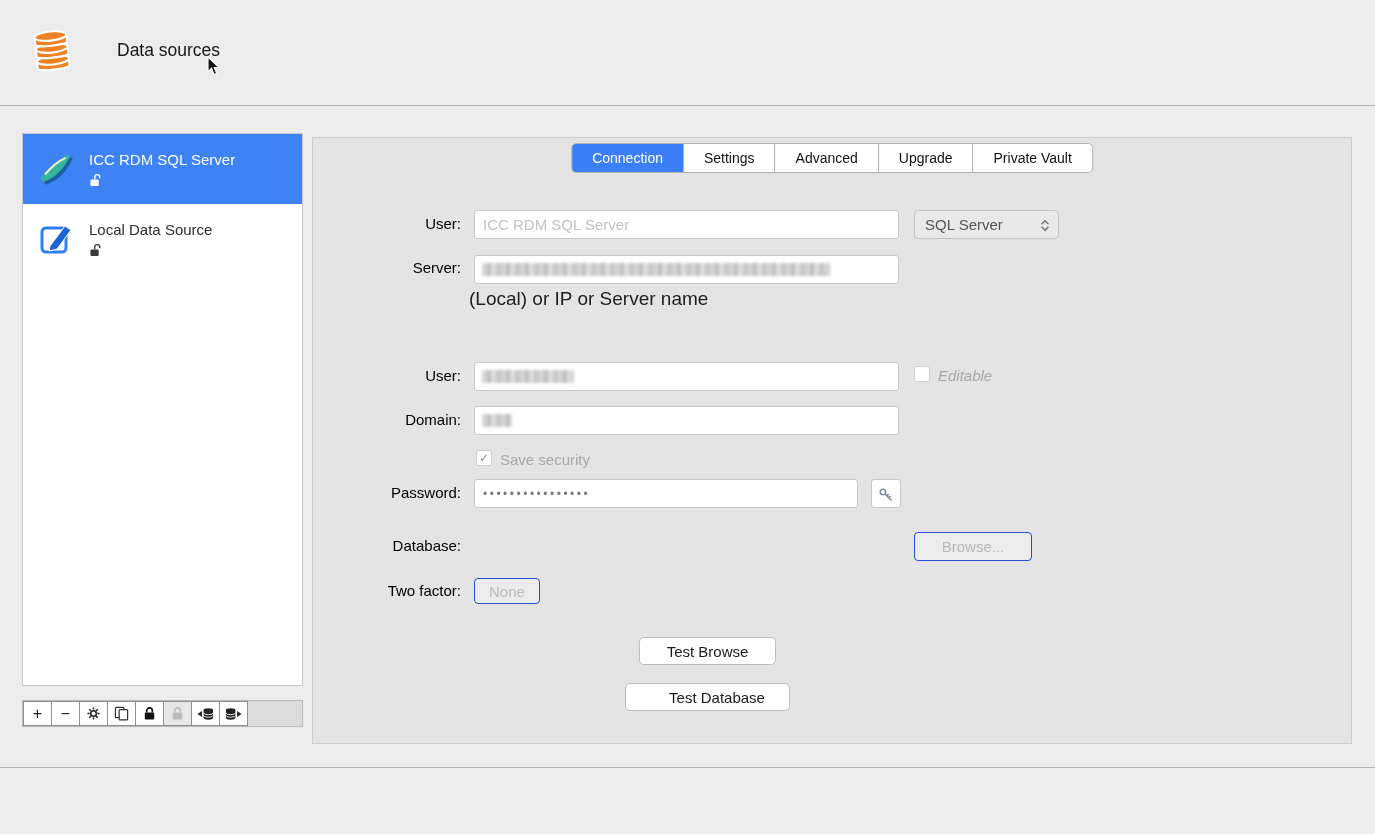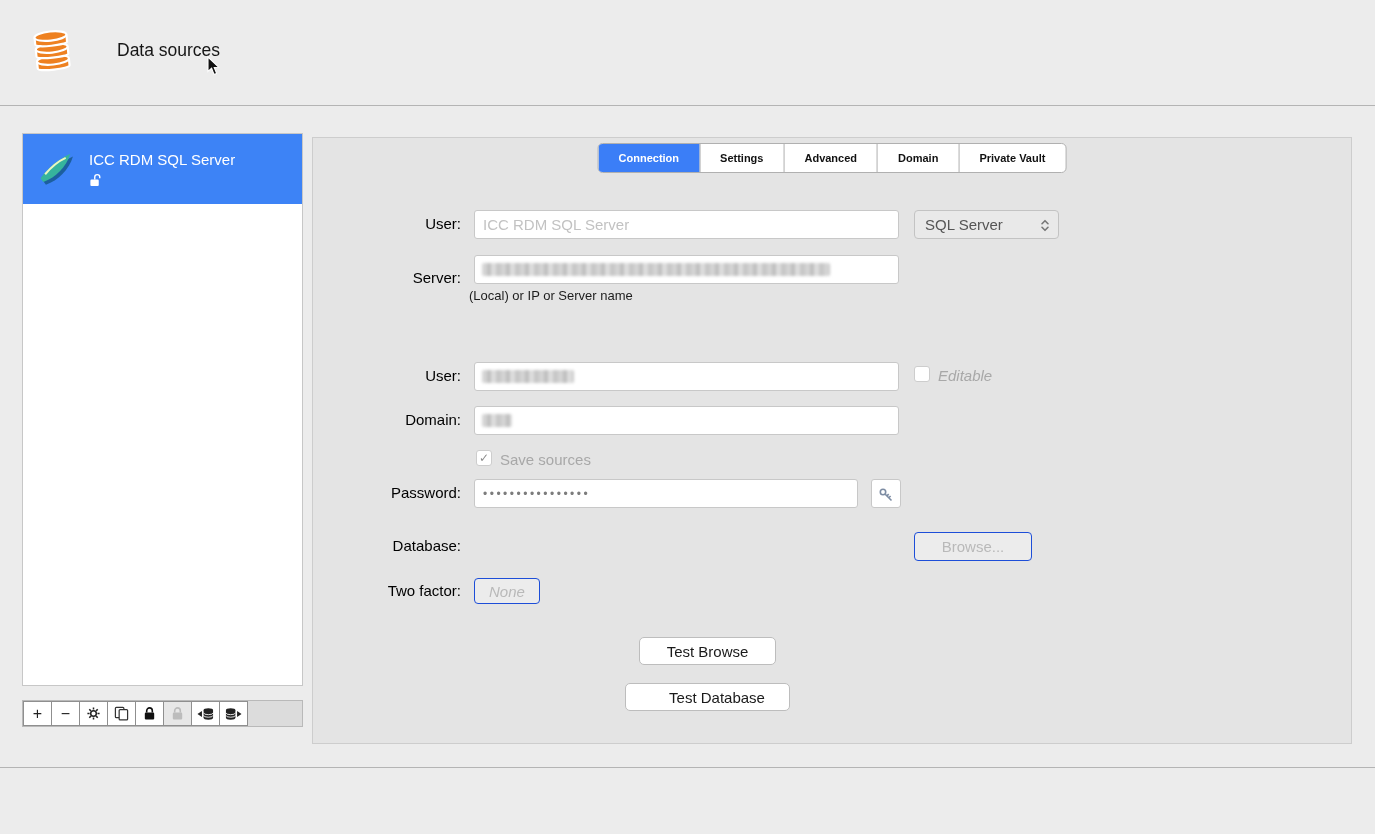--- a/index.html
+++ b/index.html
@@ -38,39 +38,39 @@
   .tb-btn:first-child { margin-left:0; }
   .tb-btn.disabled { background:#e7e7e7; color:#bdbdbd; }
 
   
   .panel { position:absolute; left:312px; top:137px; width:1040px; height:607px;
            background:#e4e4e4; border:1px solid #cdcdcd; }
 
   .tabs { position:absolute; top:5px; left:50%; transform:translateX(-50%);
           display:flex; height:30px; background:#fff; border:1px solid #b0b0b0;
           border-radius:5px; overflow:hidden; }
-  .tab { display:flex; align-items:center; padding:0 20px; font-size:11px;
-         color:#111; border-left:1px solid #b0b0b0; white-space:nowrap; cursor:default;font-weight:bold; }
+  .tab { display:flex; align-items:center; padding:0 20px; font-size:14px;
+         color:#111; border-left:1px solid #b0b0b0; white-space:nowrap; cursor:default; }
   .tab:first-child { border-left:none; }
   .tab.selected { background:#3b7ef7; color:#fff; }
 
   .flabel { position:absolute; left:0; width:148px; text-align:right;
             font-size:15px; color:#000; }
   .tinput { position:absolute; left:161px; width:425px; height:29px;
             background:#fff; border:1px solid #c8c8c8; border-radius:3px;
             font-size:15px; padding:0 8px; color:#333;
             font-family:"Liberation Sans","DejaVu Sans",sans-serif; outline:none; }
   .tinput::placeholder { color:#c2c2c2; opacity:1; }
   .pw { width:384px; font-size:12px; letter-spacing:2.5px; color:#7c7c7c; }
 
   .redact { position:absolute; height:13px; border-radius:2px;
             background:repeating-linear-gradient(90deg,#d4d4d4 0 5px,#bfbfbf 5px 9px,#dddddd 9px 14px,#c7c7c7 14px 19px);
             filter:blur(1.4px); pointer-events:none; }
 
-  .caption { position:absolute; font-size:13px; color:#1d1d1d; }
+  .caption { position:absolute; font-size:19px; color:#1d1d1d; }
 
   .gselect { position:absolute; height:29px; background:#e9e9e9; border:1px solid #c3c3c3;
              border-radius:4px; display:flex; align-items:center; padding:0 10px;
              font-size:15px; color:#5f5f5f; cursor:default; }
   .gselect .chev { position:absolute; right:8px; top:6px; }
 
   .cb { position:absolute; width:16px; height:16px; background:#fff;
         border:1px solid #cdcdcd; border-radius:3px; display:flex;
         align-items:center; justify-content:center; cursor:default; }
   .cb .mark { font-size:12px; font-weight:bold; color:#8d8d8d; line-height:1; }
@@ -123,20 +123,35 @@
       </svg>
     </div>
     <div class="ds-text">
       <div class="ds-label">ICC RDM SQL Server</div>
       <svg class="ds-lock" width="13" height="14" viewBox="0 0 14 15">
         <path d="M6.2 7 V4.4 a2.7 2.7 0 0 1 5.4 0 V5.6" fill="none" stroke="#fff" stroke-width="1.5"></path>
         <rect x="1.5" y="7" width="9" height="7" rx="1.2" fill="#fff"></rect>
       </svg>
     </div>
   </div>
+  <div class="ds-item">
+    <div class="ds-icon">
+      <svg width="40" height="40" viewBox="0 0 40 40">
+        <rect x="5" y="9" width="24" height="24" rx="4" fill="#fff" stroke="#2f7ff2" stroke-width="3"></rect>
+        <path d="M13 27 L28 7 L34 11 L20 30 L12 32 Z" fill="#1d63d6" stroke="#fff" stroke-width="1"></path>
+      </svg>
+    </div>
+    <div class="ds-text">
+      <div class="ds-label">Local Data Source</div>
+      <svg class="ds-lock" width="13" height="14" viewBox="0 0 14 15">
+        <path d="M6.2 7 V4.4 a2.7 2.7 0 0 1 5.4 0 V5.6" fill="none" stroke="#3c3c3c" stroke-width="1.5"></path>
+        <rect x="1.5" y="7" width="9" height="7" rx="1.2" fill="#3c3c3c"></rect>
+      </svg>
+    </div>
+  </div>
 </div>
 
 <div class="sb-toolbar">
   <div class="tb-btn">+</div>
   <div class="tb-btn">−</div>
   <div class="tb-btn">
     <svg width="15" height="15" viewBox="0 0 16 16" fill="none" stroke="#222" stroke-width="1.6">
       <circle cx="8" cy="8" r="3"></circle>
       <path d="M8 1.5v2.3 M8 12.2V14.5 M1.5 8h2.3 M12.2 8H14.5 M3.5 3.5l1.7 1.7 M10.8 10.8l1.7 1.7 M12.5 3.5l-1.7 1.7 M5.2 10.8l-1.7 1.7"></path>
     </svg>
@@ -182,69 +197,69 @@
     </svg>
   </div>
 </div>
 
 <div class="panel">
 
   <div class="tabs">
     <div class="tab selected">Connection</div>
     <div class="tab">Settings</div>
     <div class="tab">Advanced</div>
-    <div class="tab">Domain</div>
+    <div class="tab">Upgrade</div>
     <div class="tab">Private Vault</div>
   </div>
 
   <div class="flabel" style="top:77px">User:</div>
   <input class="tinput" style="top: 72px;" placeholder="ICC RDM SQL Server">
   <div class="gselect" style="left:601px; top:72px; width:145px; color:#555;">
     <span>SQL Server</span>
     <svg class="chev" width="10" height="17" viewBox="0 0 10 16" fill="none" stroke="#777" stroke-width="1.6" stroke-linecap="round" stroke-linejoin="round">
       <path d="M2 6.2 L5 3.2 L8 6.2"></path>
         <path d="M2 9.8 L5 12.8 L8 9.8"></path>
     </svg>
   </div>
 
-  <div class="flabel" style="top:131px">Server:</div>
+  <div class="flabel" style="top:121px">Server:</div>
   <input class="tinput" style="top: 117px;">
   <div class="redact" style="left:169px; top:125px; width:348px;"></div>
   <div class="caption" style="left:156px; top:150px;">(Local) or IP or Server name</div>
 
 
   <div class="flabel" style="top:229px">User:</div>
   <input class="tinput" style="top: 224px;">
   <div class="redact" style="left:169px; top:232px; width:92px;"></div>
   <div class="cb" style="left:601px; top:228px;"></div>
   <div class="cb-label" style="left:625px; top:229px;font-style:italic;">Editable</div>
 
   <div class="flabel" style="top:273px">Domain:</div>
   <input class="tinput" style="top: 268px;">
   <div class="redact" style="left:169px; top:276px; width:30px;"></div>
 
   <div class="cb" style="left:163px; top:312px;">
     <span class="mark">✓</span>
   </div>
-  <div class="cb-label" style="left:187px; top:313px;">Save sources</div>
+  <div class="cb-label" style="left:187px; top:313px;">Save security</div>
 
   <div class="flabel" style="top:346px">Password:</div>
   <input class="tinput pw" style="top: 341px;" readonly="" value="••••••••••••••••">
   <div class="keybtn" style="top:341px">
     <svg width="16" height="16" viewBox="0 0 16 16" fill="none" stroke="#7d8ca3" stroke-width="1.6">
       <circle cx="5" cy="6" r="2.7"></circle>
       <path d="M7.2 8.2 L13.5 14.5 M10.8 11.8 l1.8 -1.8 M8.9 9.9 l1.8 -1.8"></path>
     </svg>
   </div>
 
   <div class="flabel" style="top:399px">Database:</div>
   <div class="mini-btn" style="left:601px; top:394px; width:118px; height:29px;">Browse...</div>
 
   <div class="flabel" style="top:444px">Two factor:</div>
-  <div class="mini-btn" style="left:161px; top:440px; height:26px; padding:0 14px; width:auto;font-style:italic;">None</div>
+  <div class="mini-btn" style="left:161px; top:440px; height:26px; padding:0 14px; width:auto;">None</div>
 
   <div class="white-btn" style="left:326px; top:499px; width:137px; height:28px;">Test Browse</div>
   <div class="white-btn" style="left:312px; top:545px; width:165px; height:28px;padding-left:19px;">Test Database</div>
 </div>
 
 <div class="footer">
   
   
   
   

